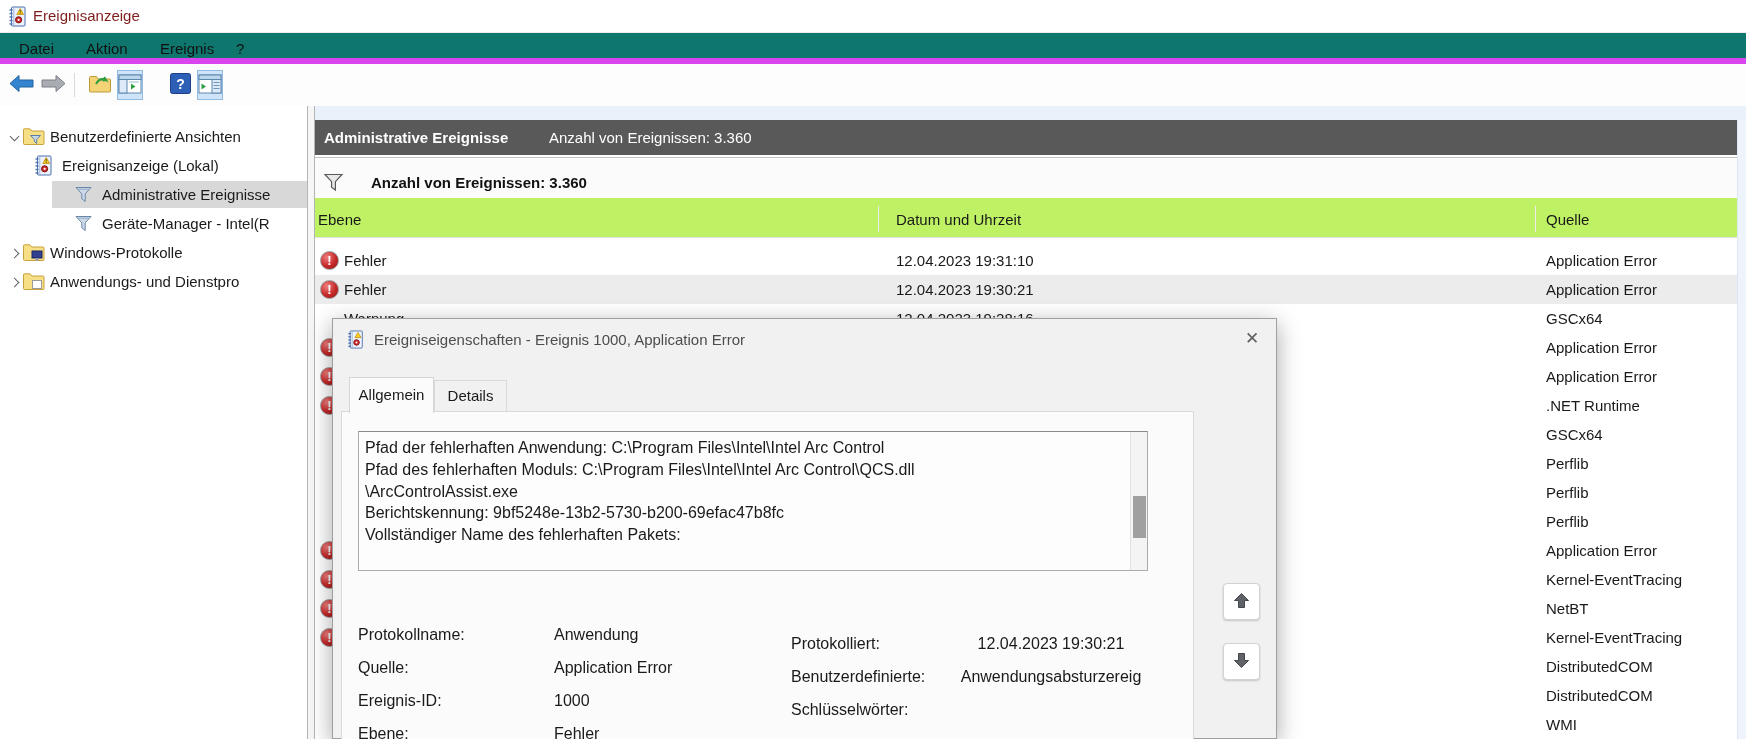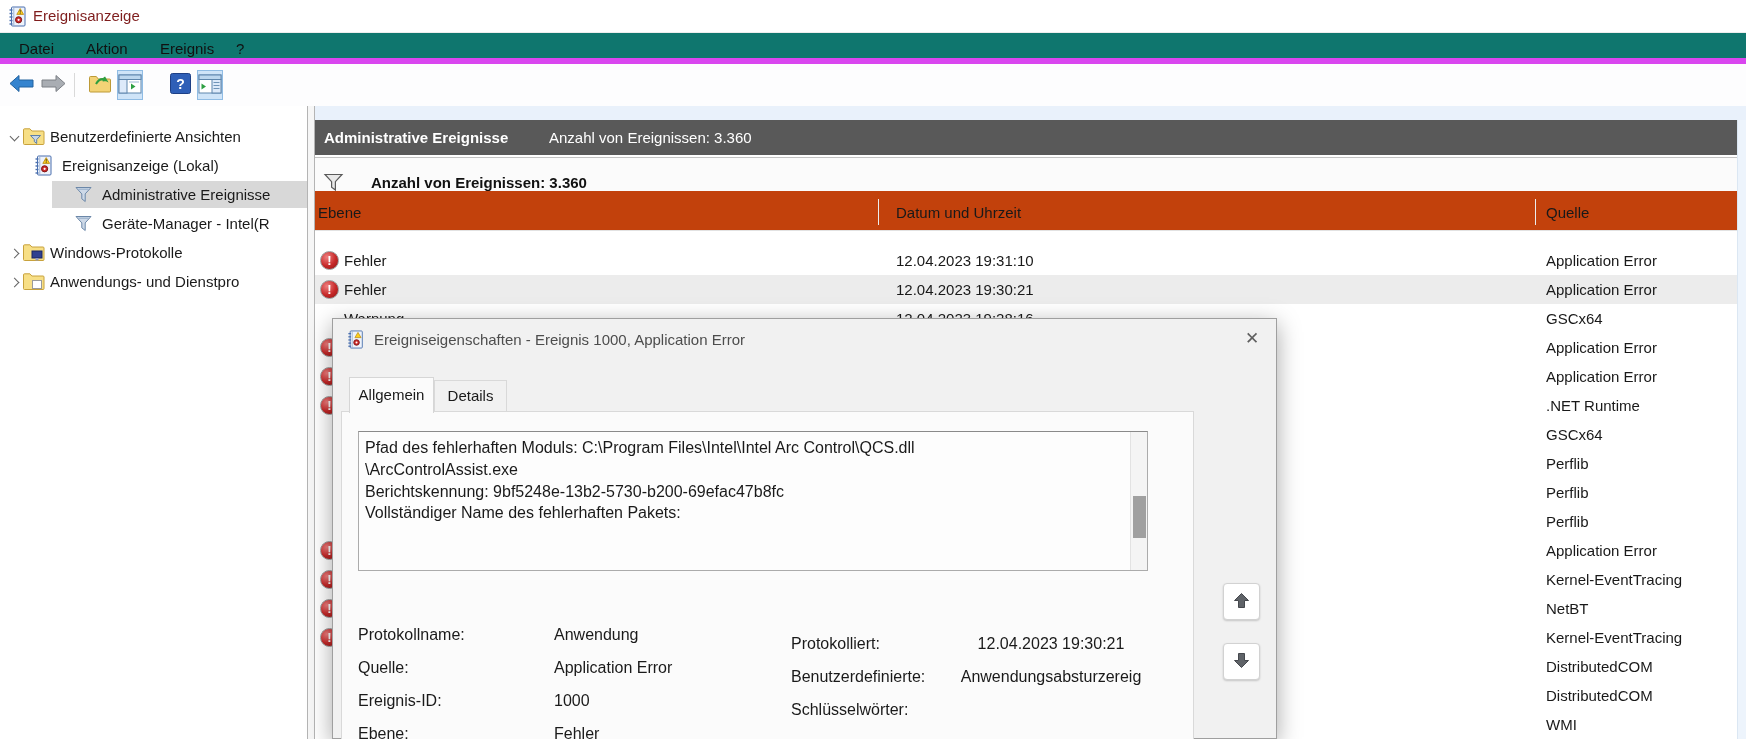--- a/index.html
+++ b/index.html
@@ -39,21 +39,21 @@
   .band{position:absolute;left:315px;top:106px;width:1431px;height:14px;background:#e9f1fb;}
   .rightstrip{position:absolute;left:1737px;top:120px;width:9px;height:619px;background:#edf4fc;border-left:1px solid #dbe7f3;}
   .darkbar{position:absolute;left:315px;top:120px;width:1422px;height:35px;background:#595959;}
   .darkbar .t1{position:absolute;left:9px;top:0;height:35px;line-height:35px;color:#fff;font-weight:bold;font-size:15px;}
   .darkbar .t2{position:absolute;left:234px;top:0;height:35px;line-height:35px;color:#fff;font-size:15px;}
   .filterbar{position:absolute;left:315px;top:157px;width:1422px;height:49px;background:#fbfbfb;
              border-top:1px solid #c3c3c3;border-bottom:1px solid #e3e3e3;}
   .filterbar .funnel{position:absolute;left:8px;top:15px;}
   .filterbar .ftext{position:absolute;left:56px;top:0;height:49px;line-height:49px;font-weight:bold;font-size:15px;color:#111;}
 
-  .theader{position:absolute;left:315px;top:191px;width:1422px;height:40px;background:#c2410c;border-bottom:1px solid #e2e2e2;}
+  .theader{position:absolute;left:315px;top:198px;width:1422px;height:40px;background:#bef264;border-bottom:1px solid #e2e2e2;}
   .thcell{position:absolute;top:0;height:40px;line-height:44px;font-size:15px;color:#191919;}
   .thsep{position:absolute;top:8px;width:1px;height:26px;background:#ececec;}
 
   .tbody{position:absolute;left:315px;top:246px;width:1422px;height:493px;overflow:hidden;background:#fff;}
   .erow{position:relative;height:29px;}
   .erow.sel{background:#ececec;}
   .ecell{position:absolute;top:0;height:29px;line-height:29px;white-space:nowrap;font-size:15px;color:#191919;}
   .c-level{left:29px;}
   .c-date{left:581px;}
   .c-source{left:1231px;}
@@ -359,20 +359,21 @@
         </svg></span>
     <span class="dlg-title">Ereigniseigenschaften - Ereignis 1000, Application Error</span>
     <span class="dlg-close"></span>
 
     <span class="tab active">Allgemein</span>
     <span class="tab inactive">Details</span>
     <div class="tabpanel"></div>
 
     <div class="descbox">
       <div class="desctext" id="desc">
+          <div>Pfad der fehlerhaften Anwendung: C:\Program Files\Intel\Intel Arc Control</div>
           <div>Pfad des fehlerhaften Moduls: C:\Program Files\Intel\Intel Arc Control\QCS.dll</div>
           <div>\ArcControlAssist.exe</div>
           <div>Berichtskennung: 9bf5248e-13b2-5730-b200-69efac47b8fc</div>
           <div>Vollständiger Name des fehlerhaften Pakets:</div>
         </div>
       <div class="descscroll">
         <div class="descthumb"></div>
       </div>
     </div>
 

